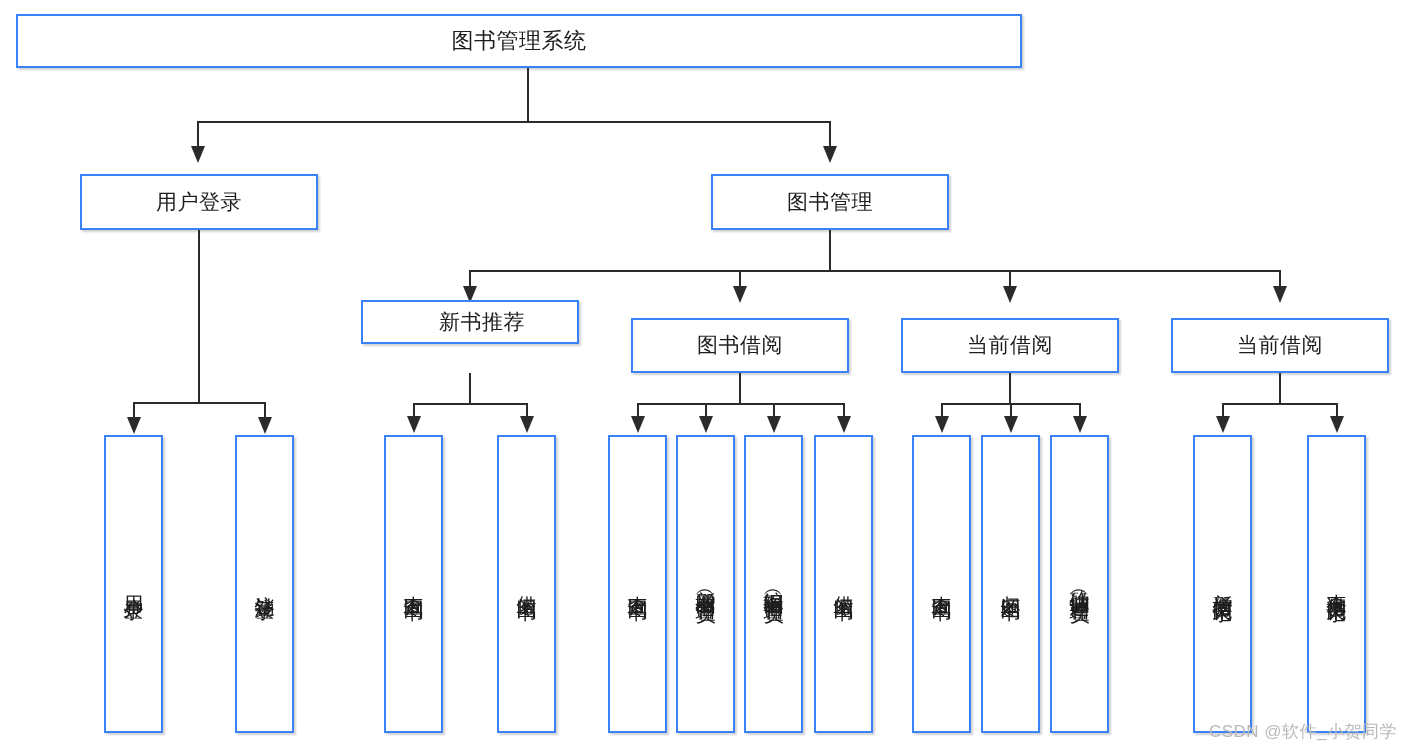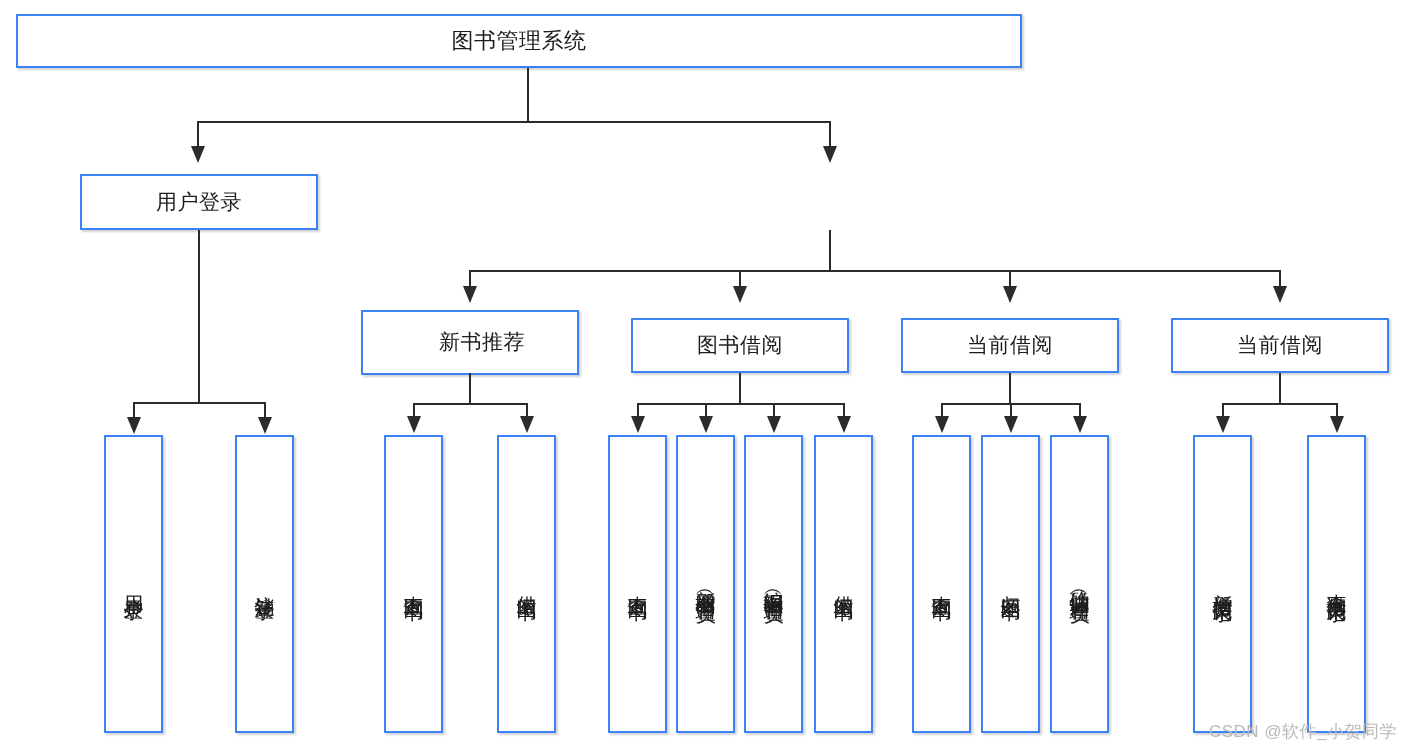--- a/index.html
+++ b/index.html
@@ -99,20 +99,23 @@
   <div class="ln v" style="left:197px; top:121px; width:2px; height:28px;"></div>
   <div class="arrow" style="left:191px; top:146px;"></div>
 
   <div class="ln v" style="left:829px; top:121px; width:2px; height:28px;"></div>
   <div class="arrow" style="left:823px; top:146px;"></div>
 
   <div class="node h" style="left:80px; top:174px; width:238px; height:56px;">
     <span class="label">用户登录</span>
   </div>
 
+  <div class="node h" style="left:711px; top:174px; width:238px; height:56px;">
+    <span class="label">图书管理</span>
+  </div>
 
   <div class="ln v" style="left:198px; top:230px; width:2px; height:173px;"></div>
   <div class="ln h" style="left:133px; top:402px; width:132px; height:2px;"></div>
   <div class="ln v" style="left:133px; top:402px; width:2px; height:18px;"></div>
   <div class="arrow" style="left:127px; top:417px;"></div>
   <div class="ln v" style="left:264px; top:402px; width:2px; height:18px;"></div>
   <div class="arrow" style="left:258px; top:417px;"></div>
 
   <div class="ln v" style="left:829px; top:230px; width:2px; height:41px;"></div>
   <div class="ln h" style="left:469px; top:270px; width:812px; height:2px;"></div>
@@ -122,21 +125,21 @@
 
   <div class="ln v" style="left:739px; top:270px; width:2px; height:18px;"></div>
   <div class="arrow" style="left:733px; top:286px;"></div>
 
   <div class="ln v" style="left:1009px; top:270px; width:2px; height:18px;"></div>
   <div class="arrow" style="left:1003px; top:286px;"></div>
 
   <div class="ln v" style="left:1279px; top:270px; width:2px; height:18px;"></div>
   <div class="arrow" style="left:1273px; top:286px;"></div>
 
-  <div class="node h" style="left:361px; top:310px; width:218px; height:65px;padding-left:24px;">
+  <div class="node h" style="left:361px; top:300px; width:218px; height:44px;padding-left:24px;">
     <span class="label">新书推荐</span>
   </div>
 
   <div class="node h" style="left:901px; top:318px; width:218px; height:55px;">
     <span class="label">当前借阅</span>
   </div>
 
   <div class="node h" style="left:631px; top:318px; width:218px; height:55px;">
     <span class="label">图书借阅</span>
   </div>

